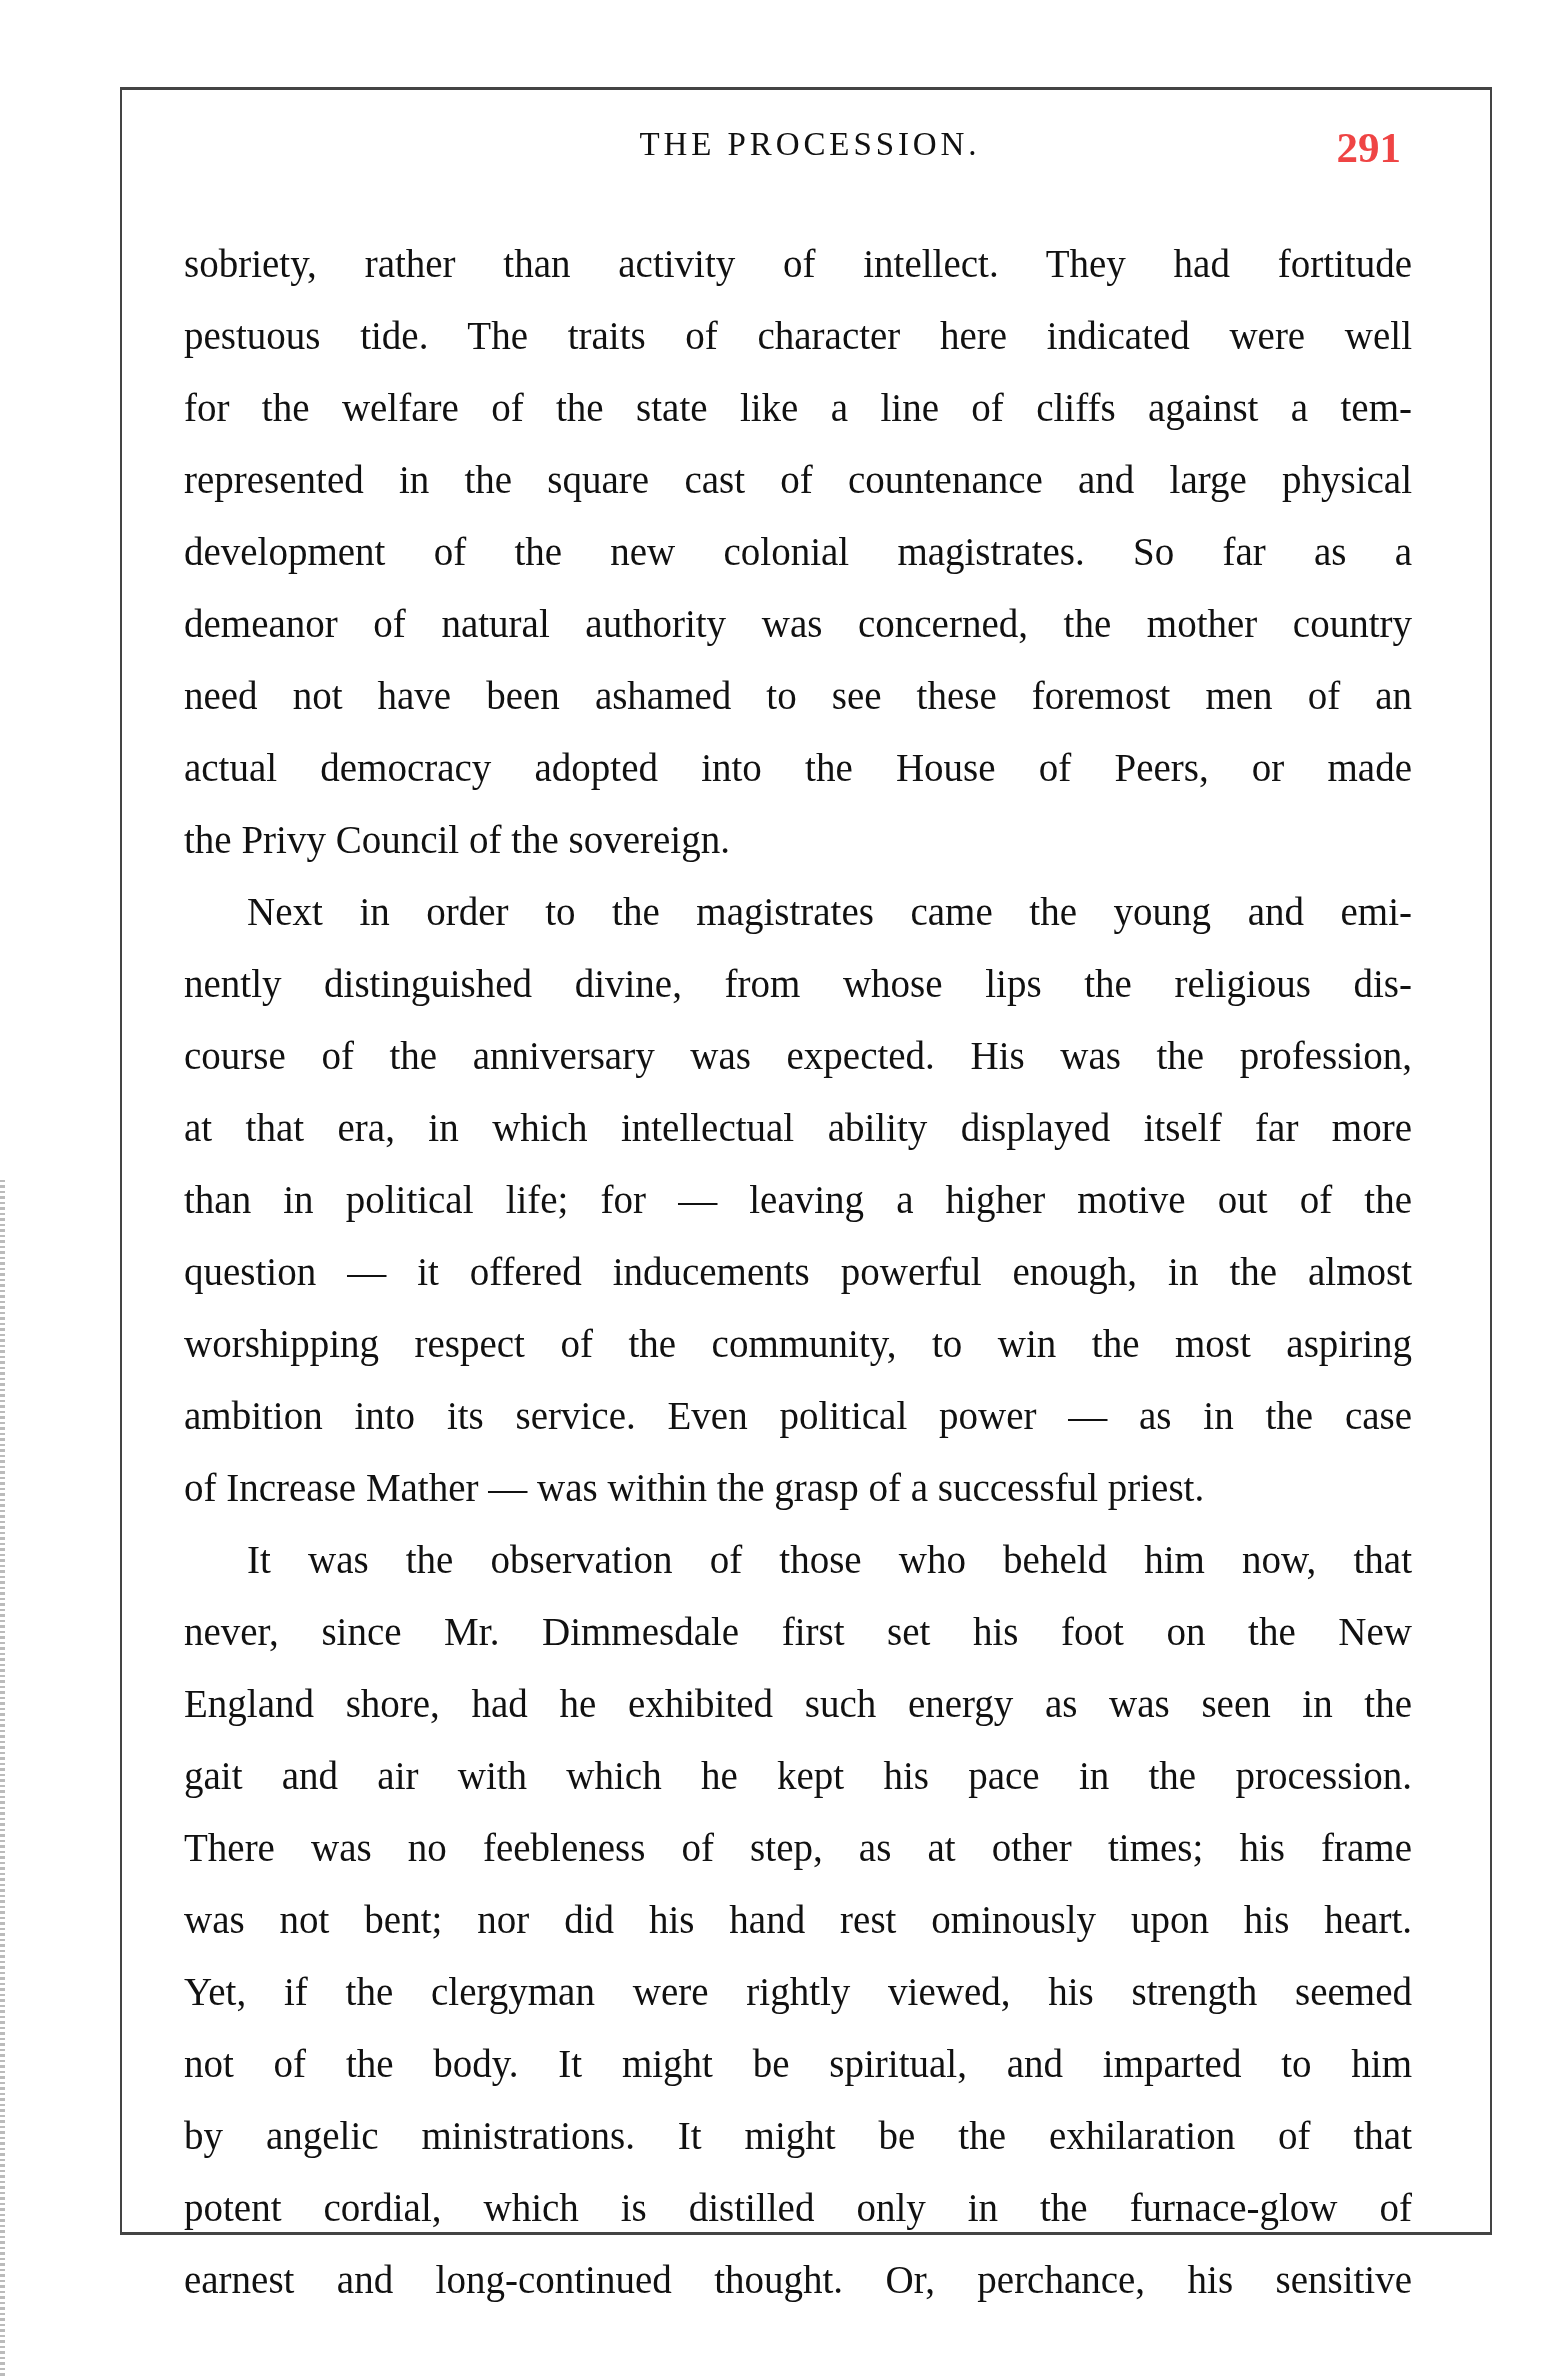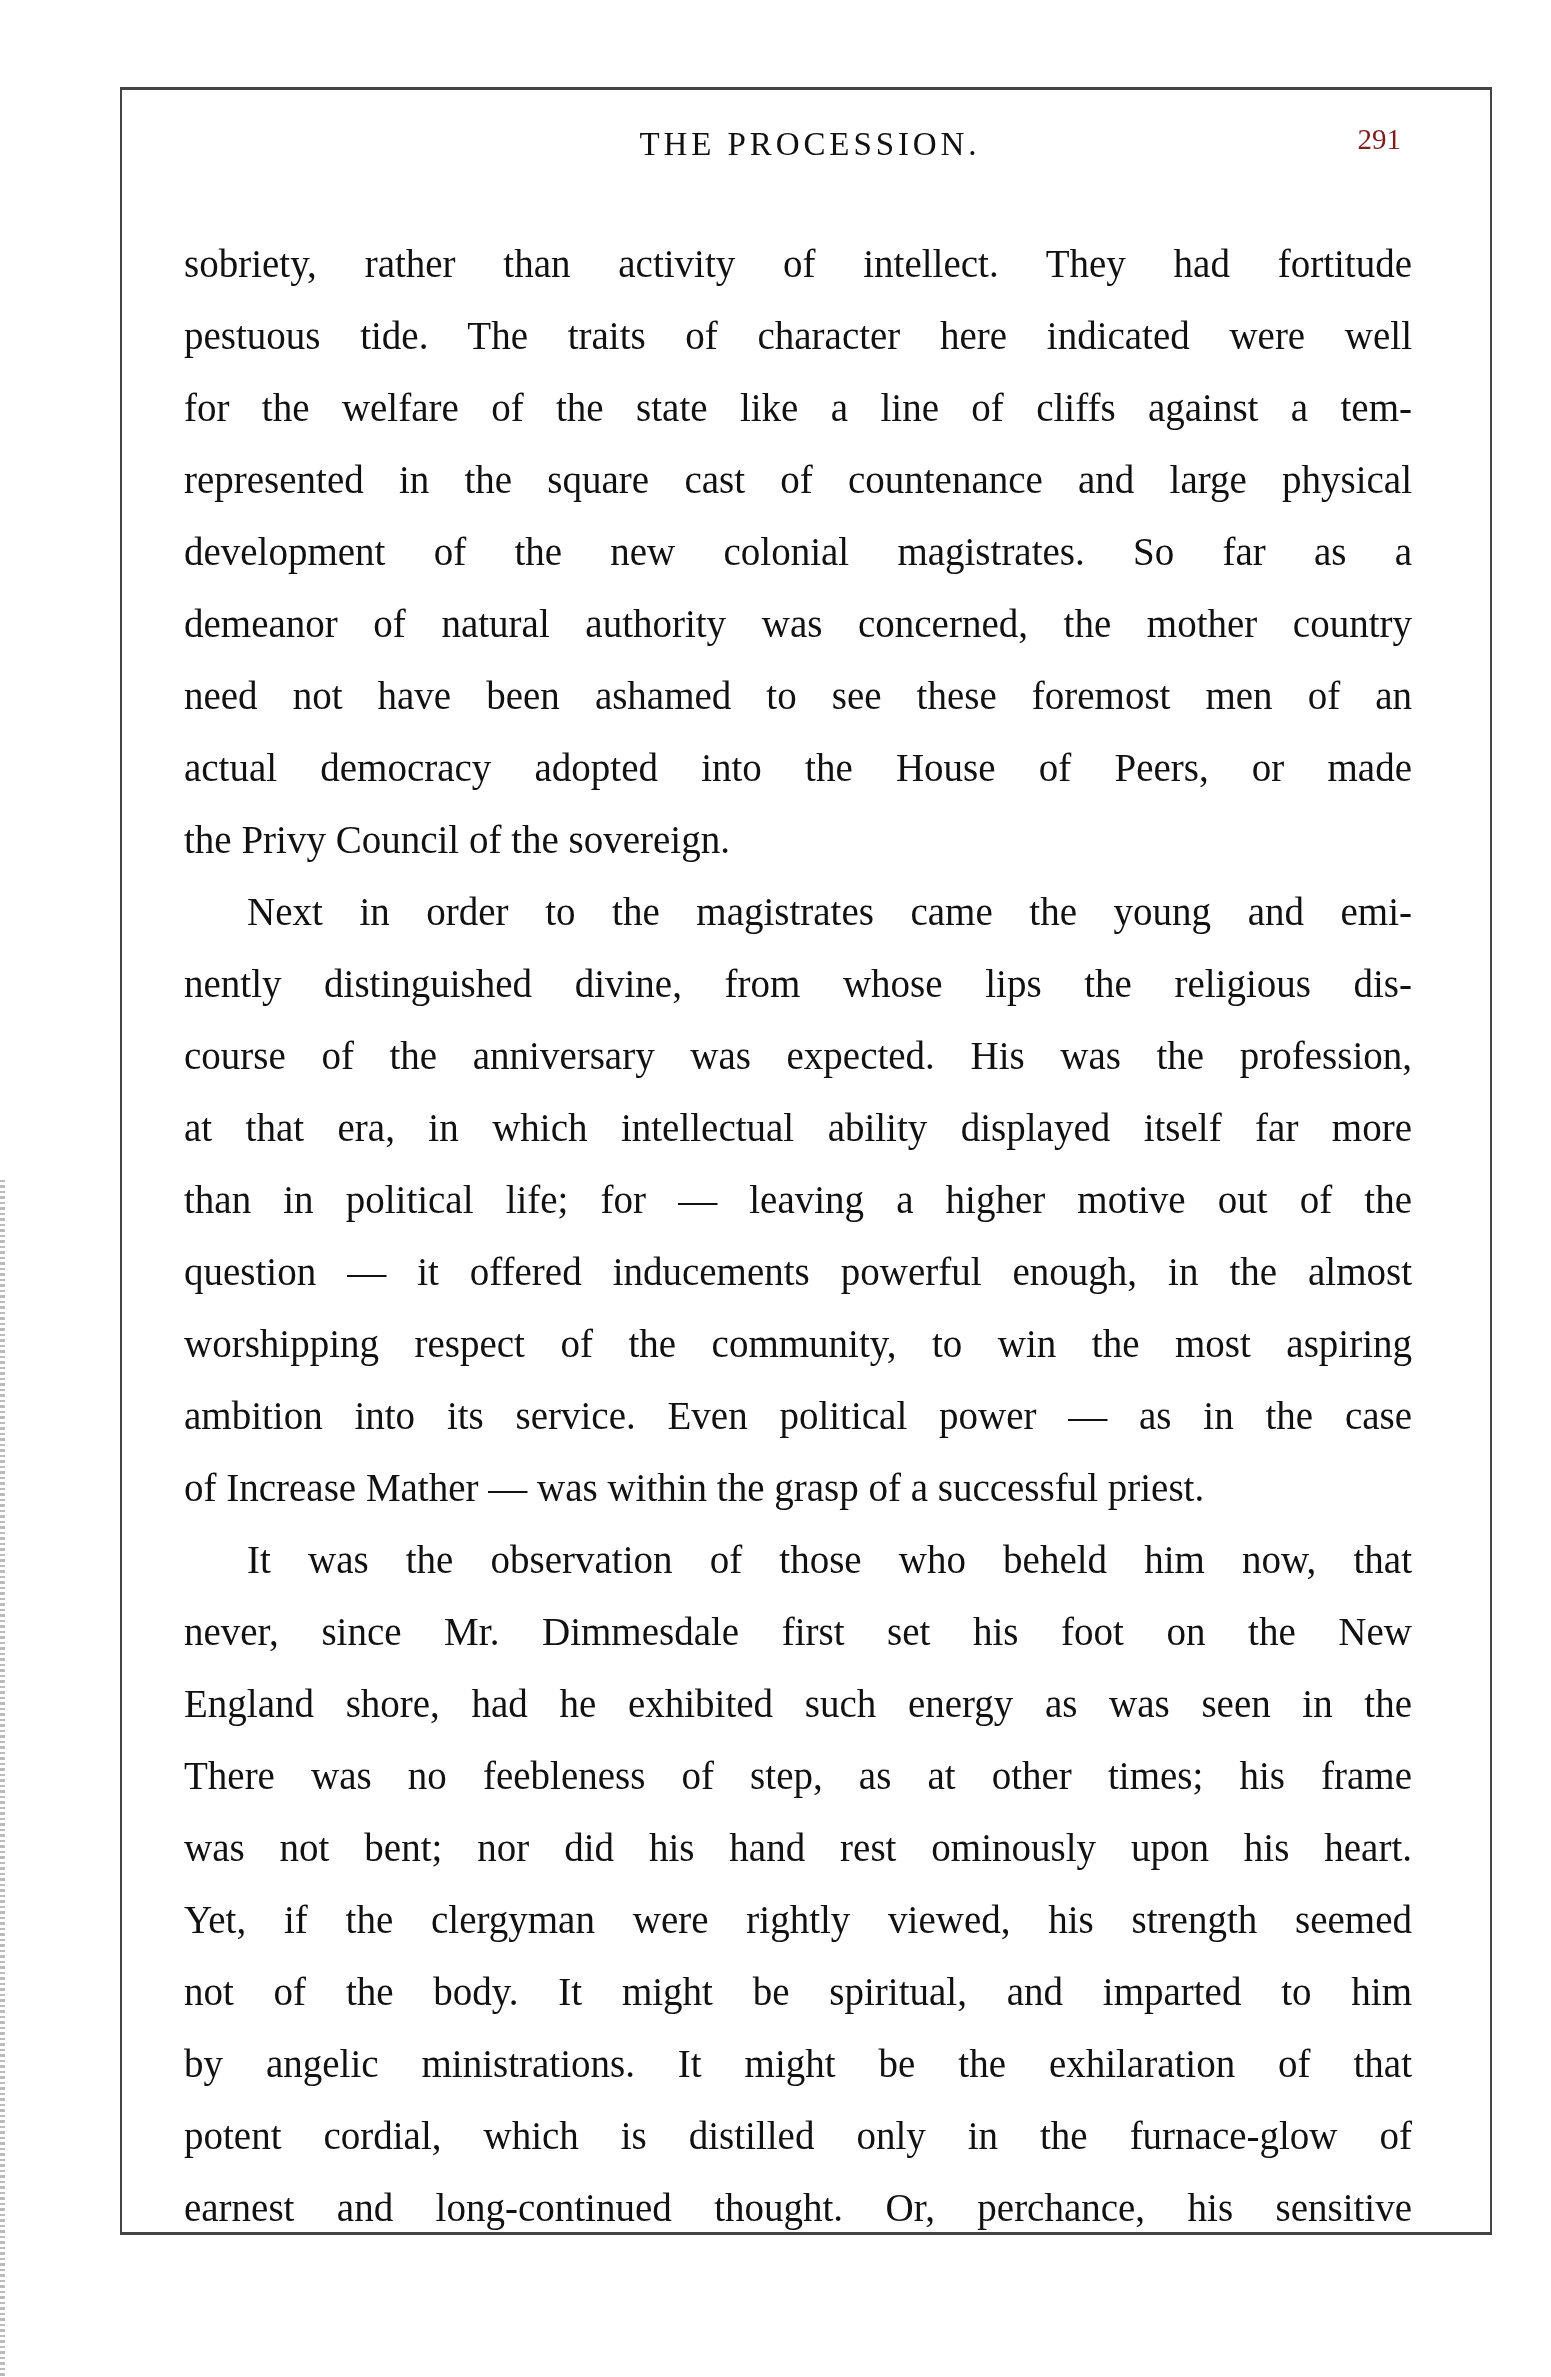--- a/index.html
+++ b/index.html
@@ -15,21 +15,21 @@
   }
   .header {
     position:absolute; left:120px; top:126px; width:1372px; height:47px;
     font-family:"Liberation Serif", serif;
   }
   .running-title {
     position:absolute; left:0; right:0; text-align:center; top:0;
     font-size:33px; letter-spacing:3.9px; color:#111;padding-left:8px;
   }
   .page-number {
-    position:absolute; right:91px; top:-3.1px; font-size:29px; color:#7f1d1d;
+    position:absolute; right:91px; top:-3.1px; font-size:43px; color:#ef4444;font-weight:bold;
   }
   .body-text {
     position:absolute; left:184px; top:228px; width:1228px;
     font-family:"Liberation Serif", serif; font-size:39px; line-height:72px;
     color:#111;
   }
   .line { display:block; text-align:justify; text-align-last:justify; white-space:nowrap; height:72px; }
   .line.last { text-align-last:left; }
   .line.indent { padding-left:63px; }
 </style>
@@ -59,20 +59,21 @@
     <span class="line">course of the anniversary was expected.  His was the profession,</span>
     <span class="line">at that era, in which intellectual ability displayed itself far more</span>
     <span class="line">than in political life; for — leaving a higher motive out of the</span>
     <span class="line">question — it offered inducements powerful enough, in the almost</span>
     <span class="line">worshipping respect of the community, to win the most aspiring</span>
     <span class="line">ambition into its service.  Even political power — as in the case</span>
     <span class="line last">of Increase Mather — was within the grasp of a successful priest.</span>
     <span class="line indent">It was the observation of those who beheld him now, that</span>
     <span class="line">never, since Mr. Dimmesdale first set his foot on the New</span>
     <span class="line">England shore, had he exhibited such energy as was seen in the</span>
+    <span class="line">gait and air with which he kept his pace in the procession.</span>
     <span class="line">There was no feebleness of step, as at other times; his frame</span>
     <span class="line">was not bent; nor did his hand rest ominously upon his heart.</span>
     <span class="line">Yet, if the clergyman were rightly viewed, his strength seemed</span>
     <span class="line">not of the body.  It might be spiritual, and imparted to him</span>
     <span class="line">by angelic ministrations.  It might be the exhilaration of that</span>
     <span class="line">potent cordial, which is distilled only in the furnace-glow of</span>
     <span class="line">earnest and long-continued thought.  Or, perchance, his sensitive</span>
   </div>
 
 

